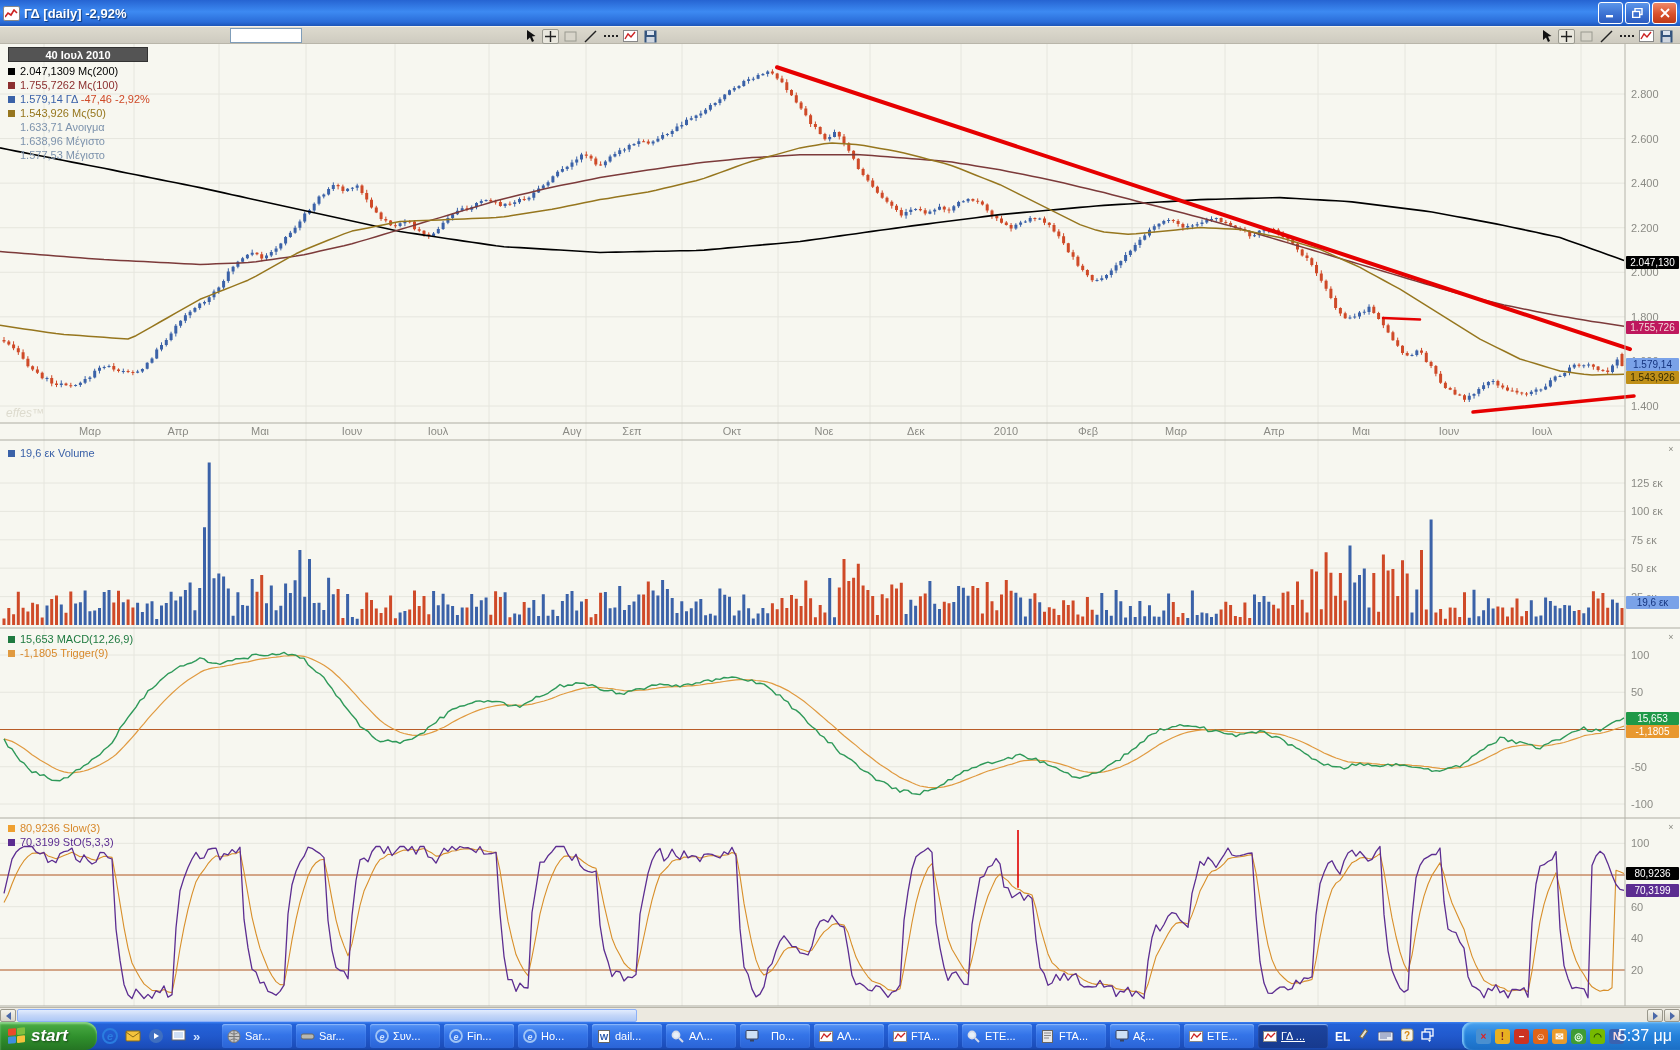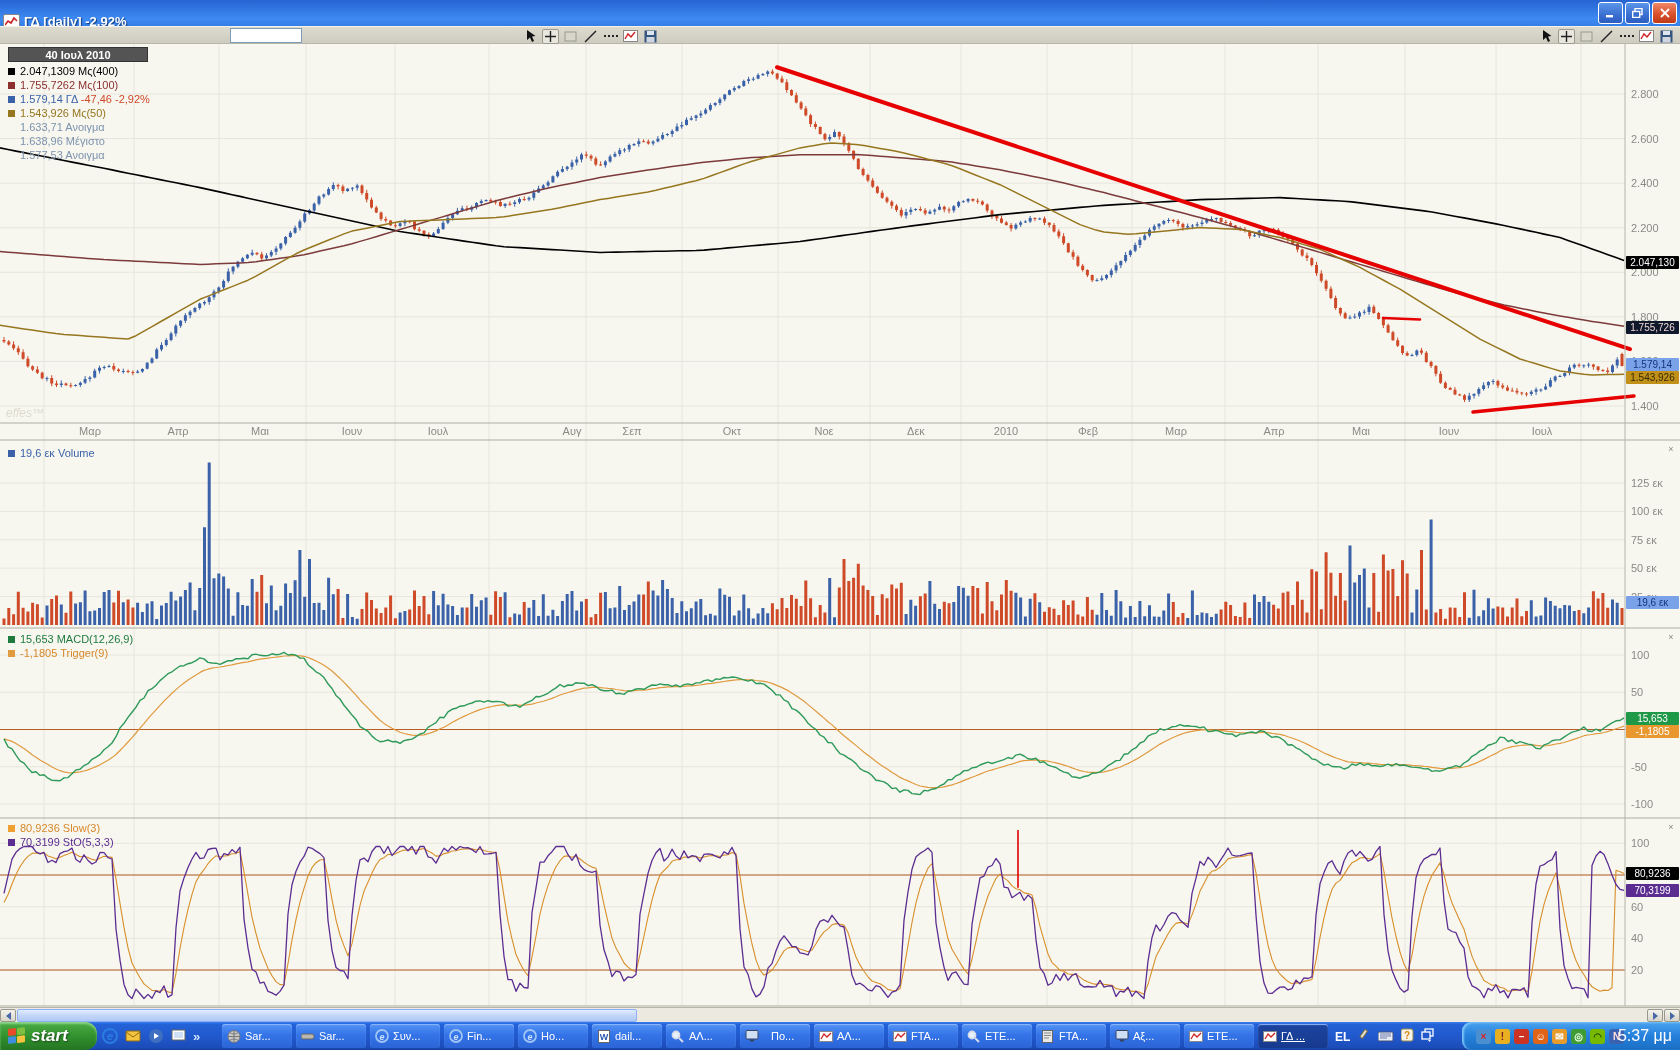--- a/index.html
+++ b/index.html
@@ -1,19 +1,19 @@
 <!DOCTYPE html>
 <html><head>
 <meta charset="utf-8">
 <style>
 html,body{margin:0;padding:0;width:1680px;height:1050px;overflow:hidden;background:#f6f6ef;
   font-family:"Liberation Sans",sans-serif;-webkit-font-smoothing:antialiased;}
 *{box-sizing:border-box}
 
-#titlebar{position:absolute;left:0;top:0;width:1680px;height:42px;
+#titlebar{position:absolute;left:0;top:0;width:1680px;height:26px;
   background:linear-gradient(180deg,#2664d2 0%,#3d8af2 45%,#2a6cd8 85%,#1c55b8 100%);display:flex;align-items:center;}
 #titlebar .appico{width:17px;height:15px;margin:0 4px 0 3px;background:#fff;border:1px solid #888;border-radius:2px;display:flex;align-items:center;justify-content:center}
 #titlebar .title{color:#fff;font-weight:bold;font-size:13px;text-shadow:1px 1px 1px #123a77;}
 .tb-btns{position:absolute;right:3px;top:2px;display:flex;gap:2px}
 .tb-btn{width:25px;height:22px;border-radius:3px;border:1px solid #fff;display:flex;align-items:center;justify-content:center;
   background:linear-gradient(180deg,#5a95ea,#3a6fd0 60%,#2c5cc0);color:#fff;font-size:12px;font-weight:bold}
 .tb-btn.close{background:linear-gradient(180deg,#ef8969,#d9512c 55%,#bf3a18)}
 
 #toolbar{position:absolute;left:0;top:26px;width:1680px;height:18px;
   background:linear-gradient(180deg,#dddace,#cecbc0);border-top:1px solid #f4f2ea;border-bottom:1px solid #b9b6aa;}
@@ -270,48 +270,48 @@
       <text x="1631" y="803.3333333333334" font-size="11" fill="#8b8b85">100</text>
       <text x="1631" y="835" font-size="11" fill="#8b8b85">80</text>
       <text x="1631" y="866.6666666666666" font-size="11" fill="#8b8b85">60</text>
       <text x="1631" y="898.3333333333334" font-size="11" fill="#8b8b85">40</text>
       <text x="1631" y="930" font-size="11" fill="#8b8b85">20</text>
     </svg>
 
   <div class="datebox">40 Ιουλ 2010</div>
 
   <div class="legend" style="left:8px;top:20px">
-    <div class="lrow c-ma200"><span class="sw" style="background:#000"></span><span>2.047,1309 Μς(400)</span></div>
+    <div class="lrow c-ma200"><span class="sw" style="background:#000"></span><span>2.047,1309 Μς(200)</span></div>
     <div class="lrow c-ma100"><span class="sw" style="background:#8c2f2f"></span><span>1.755,7262 Μς(100)</span></div>
     <div class="lrow"><span class="sw" style="background:#3b62a8"></span><span class="c-px">1.579,14 ΓΔ</span> <span class="c-chg">-47,46 -2,92%</span></div>
     <div class="lrow c-ma50"><span class="sw" style="background:#96761e"></span><span>1.543,926 Μς(50)</span></div>
     <div class="lrow c-ohl" style="padding-left:12px"><span>1.633,71 Ανοιγμα</span></div>
     <div class="lrow c-ohl" style="padding-left:12px"><span>1.638,96 Μέγιστο</span></div>
-    <div class="lrow c-ohl" style="padding-left:12px"><span>1.577,53 Ανοιγμα</span></div>
+    <div class="lrow c-ohl" style="padding-left:12px"><span>1.577,53 Μέγιστο</span></div>
   </div>
 
   <div class="watermark">effes™</div>
 
   <div class="legend c-vol" style="left:8px;top:402px">
     <span class="sw" style="background:#3b62a8"></span><span>19,6 εκ Volume</span>
   </div>
   <div class="legend" style="left:8px;top:588px">
     <div class="lrow c-macd"><span class="sw" style="background:#1f7a40"></span><span>15,653 MACD(12,26,9)</span></div>
     <div class="lrow c-trig"><span class="sw" style="background:#e09a40"></span><span>-1,1805 Trigger(9)</span></div>
   </div>
   <div class="legend" style="left:8px;top:777px">
     <div class="lrow c-slow"><span class="sw" style="background:#efa030"></span><span>80,9236 Slow(3)</span></div>
     <div class="lrow c-sto"><span class="sw" style="background:#5c2d91"></span><span>70,3199 StO(5,3,3)</span></div>
   </div>
 
   <div class="panex" style="top:400px">×</div>
   <div class="panex" style="top:588px">×</div>
   <div class="panex" style="top:778px">×</div>
 <div class="badge" style="top: 212px; background: rgb(0, 0, 0); color: rgb(255, 255, 255);">2.047,130</div>
-    <div class="badge" style="top: 277px; background: #0f172a; color: rgb(242, 216, 216);">1.755,726</div>
+    <div class="badge" style="top: 277px; background: #be185d; color: rgb(242, 216, 216);">1.755,726</div>
     <div class="badge" style="top: 314px; background: rgb(122, 162, 232); color: rgb(22, 53, 127);">1.579,14</div>
     <div class="badge" style="top: 327px; background: rgb(192, 144, 24); color: rgb(53, 43, 0);">1.543,926</div>
     <div class="badge" style="top: 552px; background: rgb(122, 162, 232); color: rgb(22, 53, 127);">19,6 εκ</div>
     <div class="badge" style="top: 668px; background: rgb(31, 153, 72); color: rgb(255, 255, 255);">15,653</div>
     <div class="badge" style="top: 681px; background: rgb(232, 152, 47); color: rgb(255, 255, 255);">-1,1805</div>
     <div class="badge" style="top: 823px; background: #000000; color: rgb(255, 255, 255);">80,9236</div>
     <div class="badge" style="top: 840px; background: rgb(92, 45, 145); color: rgb(255, 255, 255);">70,3199</div>
     <span class="mlabel" style="left: 90px;">Μαρ</span>
     <span class="mlabel" style="left: 178px;">Απρ</span>
     <span class="mlabel" style="left: 260px;">Μαι</span>

